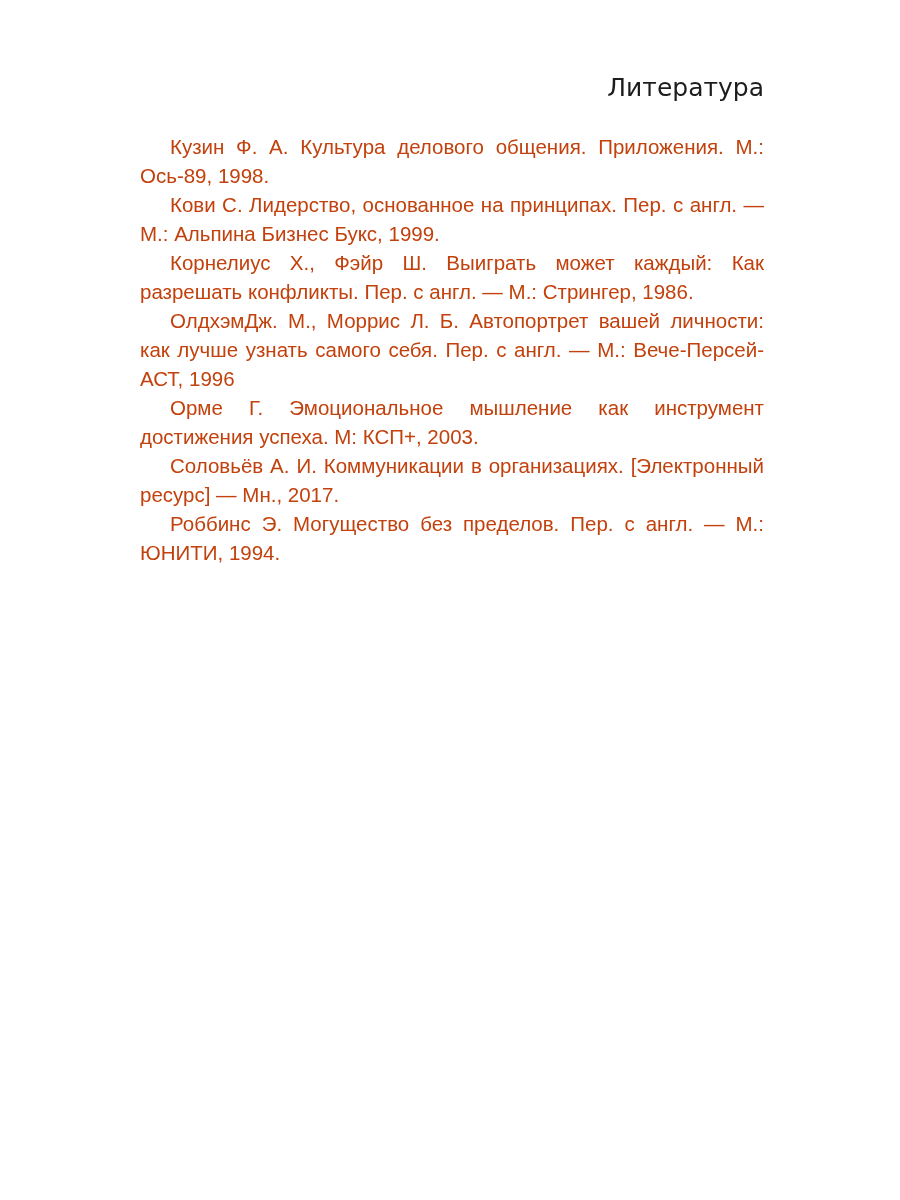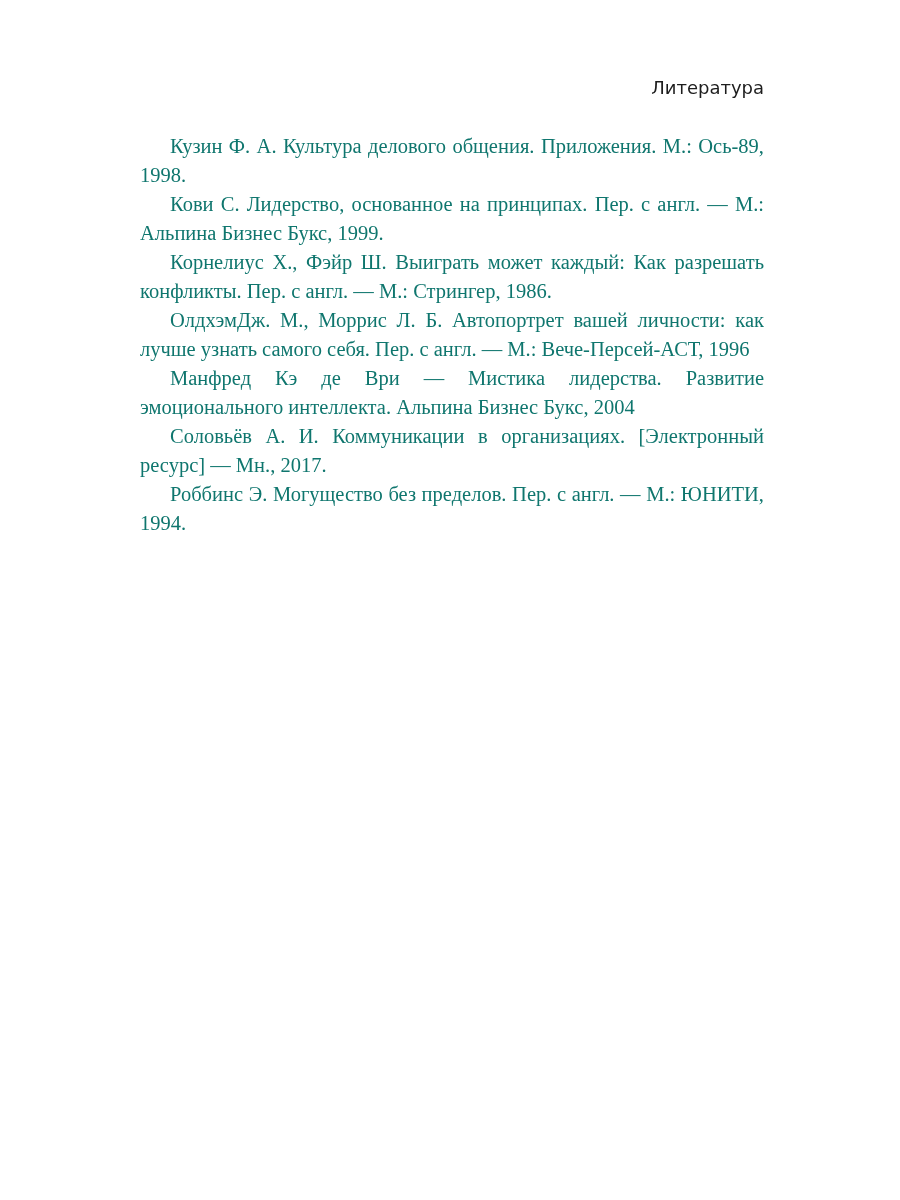--- a/index.html
+++ b/index.html
@@ -17,46 +17,46 @@
     width: 900px;
     height: 1200px;
     padding: 76px 136px 0 140px;
     background: #ffffff;
     color: #222222;
   }
   .running-head {
     margin: 0 0 32px 0;
     text-align: right;
     font-family: "DejaVu Sans", "Liberation Sans", sans-serif;
-    font-size: 18px;
+    font-size: 25px;
     line-height: 24px;
     color: #1d1d1d;
     font-weight: 400;
   }
   .bibliography {
-    font-family: Liberation Serif, serif;
+    font-family: Liberation Sans, sans-serif;
     font-size: 20.5px;
     line-height: 29px;
-    color: #0f766e;
+    color: #c2410c;
   }
   .entry {
     margin: 0;
     text-indent: 30px;
     text-align: justify;
     hyphens: manual;
   }
 </style>
 </head>
 <body>
 
 <div class="page">
   <p class="running-head">Литература</p>
 
   <div class="bibliography">
     <p class="entry">Кузин Ф. А. Культура делового общения. Приложения. М.: Ось-89, 1998.</p>
     <p class="entry">Кови С. Лидерство, основанное на принципах. Пер. с англ. — М.: Альпина Бизнес Букс, 1999.</p>
     <p class="entry">Корнелиус Х., Фэйр Ш. Выиграть может каждый: Как разрешать конфликты. Пер. с англ. — М.: Стрингер, 1986.</p>
     <p class="entry">ОлдхэмДж. М., Моррис Л. Б. Автопортрет вашей личности: как лучше узнать самого себя. Пер. с англ. — М.: Вече-Персей-АСТ, 1996</p>
-    <p class="entry">Манфред Кэ де Ври — Мистика лидерства. Развитие эмоционального интеллекта. Альпина Бизнес Букс, 2004</p>
+    <p class="entry">Орме Г. Эмоциональное мышление как инструмент достижения успеха. М: КСП+, 2003.</p>
     <p class="entry">Соловьёв А. И. Коммуникации в организациях. [Электронный ресурс] — Мн., 2017.</p>
     <p class="entry">Роббинс Э. Могущество без пределов. Пер. с англ. — М.: ЮНИТИ, 1994.</p>
   </div>
 </div>
 
 </body></html>

